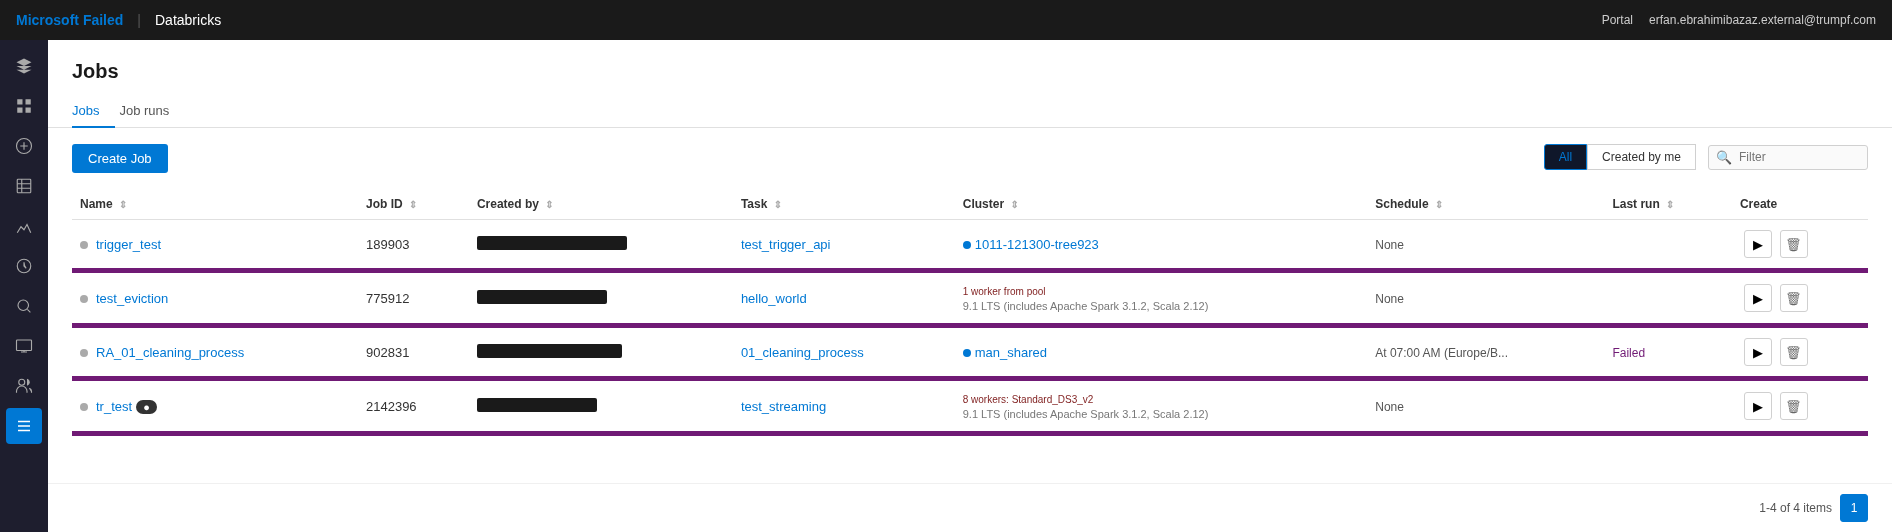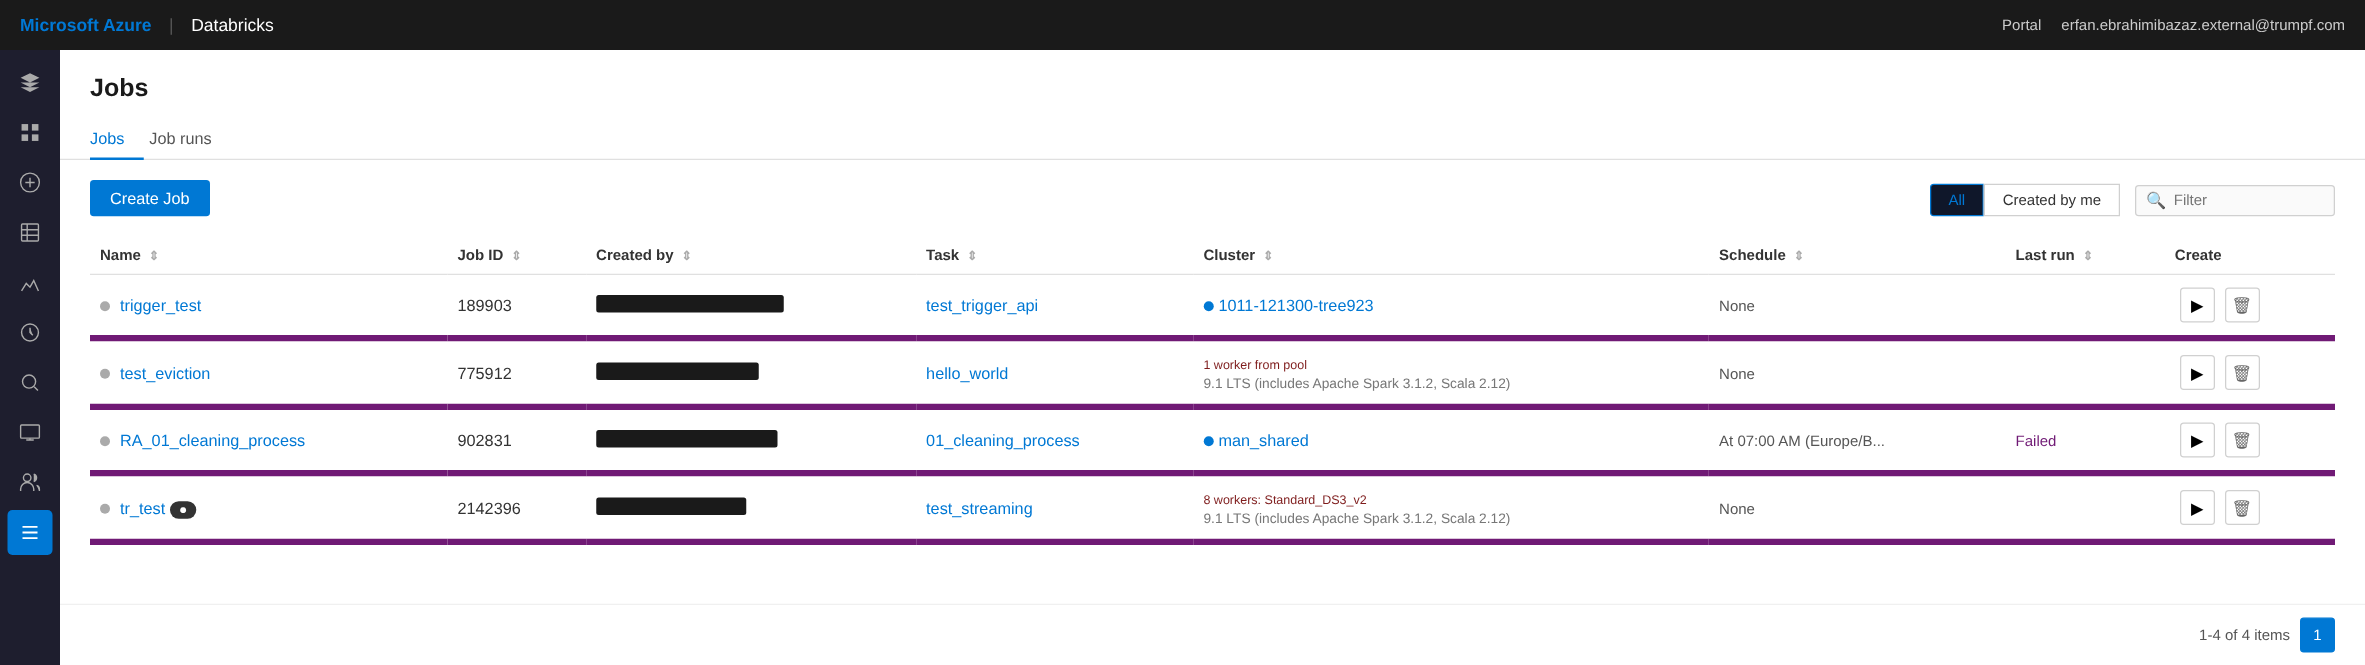--- a/index.html
+++ b/index.html
@@ -87,21 +87,21 @@
     .tab.active {
       color: #0078d4;
       border-bottom: 2px solid #0078d4;
       font-weight: 500;
     }
     .tab:first-child { padding-left: 0; }
 
     
     .toolbar {
       display: flex;
-      align-items: flex-end;
+      align-items: flex-start;
       padding: 16px 24px;
       gap: 12px;
     }
     .btn-create {
       background: #0078d4;
       color: #fff;
       border: none;
       padding: 7px 16px;
       border-radius: 3px;
       font-size: 13px;
@@ -243,21 +243,21 @@
       align-items: center;
       justify-content: center;
     }
     .page-btn.active { background: #0078d4; color: #fff; border-color: #0078d4; }
   </style>
 </head>
 <body>
 
 <div class="top-nav">
   <div class="top-nav-brand">
-    <span class="azure">Microsoft Azure</span>
+    <span class="azure">Microsoft Failed</span>
     <span class="top-nav-divider">|</span>
     <span class="top-nav-databricks">Databricks</span>
   </div>
   <div class="top-nav-right">
     <span style="cursor:pointer;">Portal</span>
     <span>erfan.ebrahimibazaz.external@trumpf.com</span>
   </div>
 </div>
 
 <div class="main-layout">

